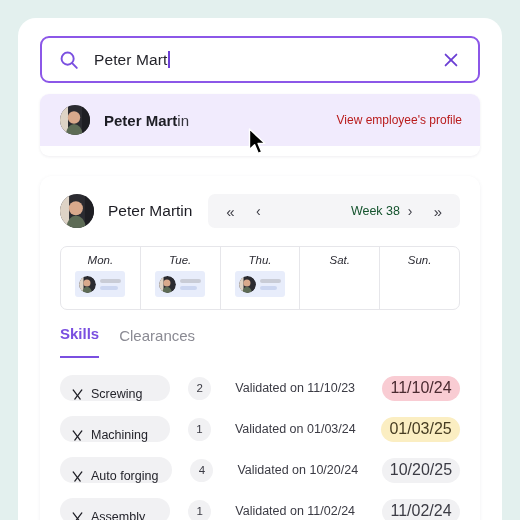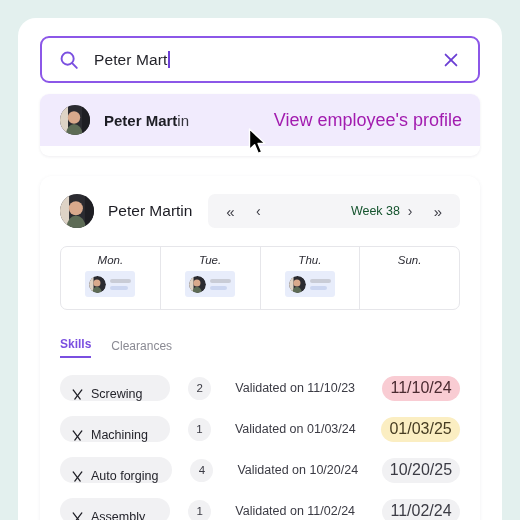--- a/index.html
+++ b/index.html
@@ -85,22 +85,22 @@
   }
   .suggest-name {
     margin-left: 14px;
     font-size: 15px;
     color: #1d1d24;
     font-weight: 700;
   }
   .suggest-name .dim { font-weight: 400; color: #35353d; }
   .suggest-link {
     margin-left: auto;
-    font-size: 18px;
-    color: #a21caf;
+    font-size: 12px;
+    color: #b91c1c;
     cursor: pointer;
   }
 
   
   .profile-card {
     position: absolute;
     left: 40px;
     top: 176px;
     width: 440px;
     height: 360px;
@@ -195,24 +195,24 @@
 
   
   .tabs {
     margin: 22px 20px 0 20px;
     display: flex;
     align-items: flex-end;
     gap: 20px;
     height: 26px;
   }
   .tab {
-    font-size: 12px;
+    font-size: 15px;
     color: #8a8a93;
     cursor: pointer;
-    padding-bottom: 5px;
+    padding-bottom: 14px;
     white-space: nowrap;
   }
   .tab.active {
     color: #7a4fe0;
     font-weight: 700;
     border-bottom: 2px solid #7a4fe0;
   }
 
   
   .skills-list {
@@ -425,20 +425,23 @@
           </svg>
         </span>
         <span class="shift-bars">
           <span class="bar top" style="display:block"></span>
           <span class="bar bot" style="display:block"></span>
         </span>
       </div>
     </div>
 
 
+    <div class="day-col">
+      <span class="day-label">Sat.</span>
+    </div>
 
     <div class="day-col">
       <span class="day-label">Sun.</span>
     </div>
   </div>
 
   <div class="tabs">
     <span class="tab active">Skills</span>
     <span class="tab">Clearances</span>
   </div>

